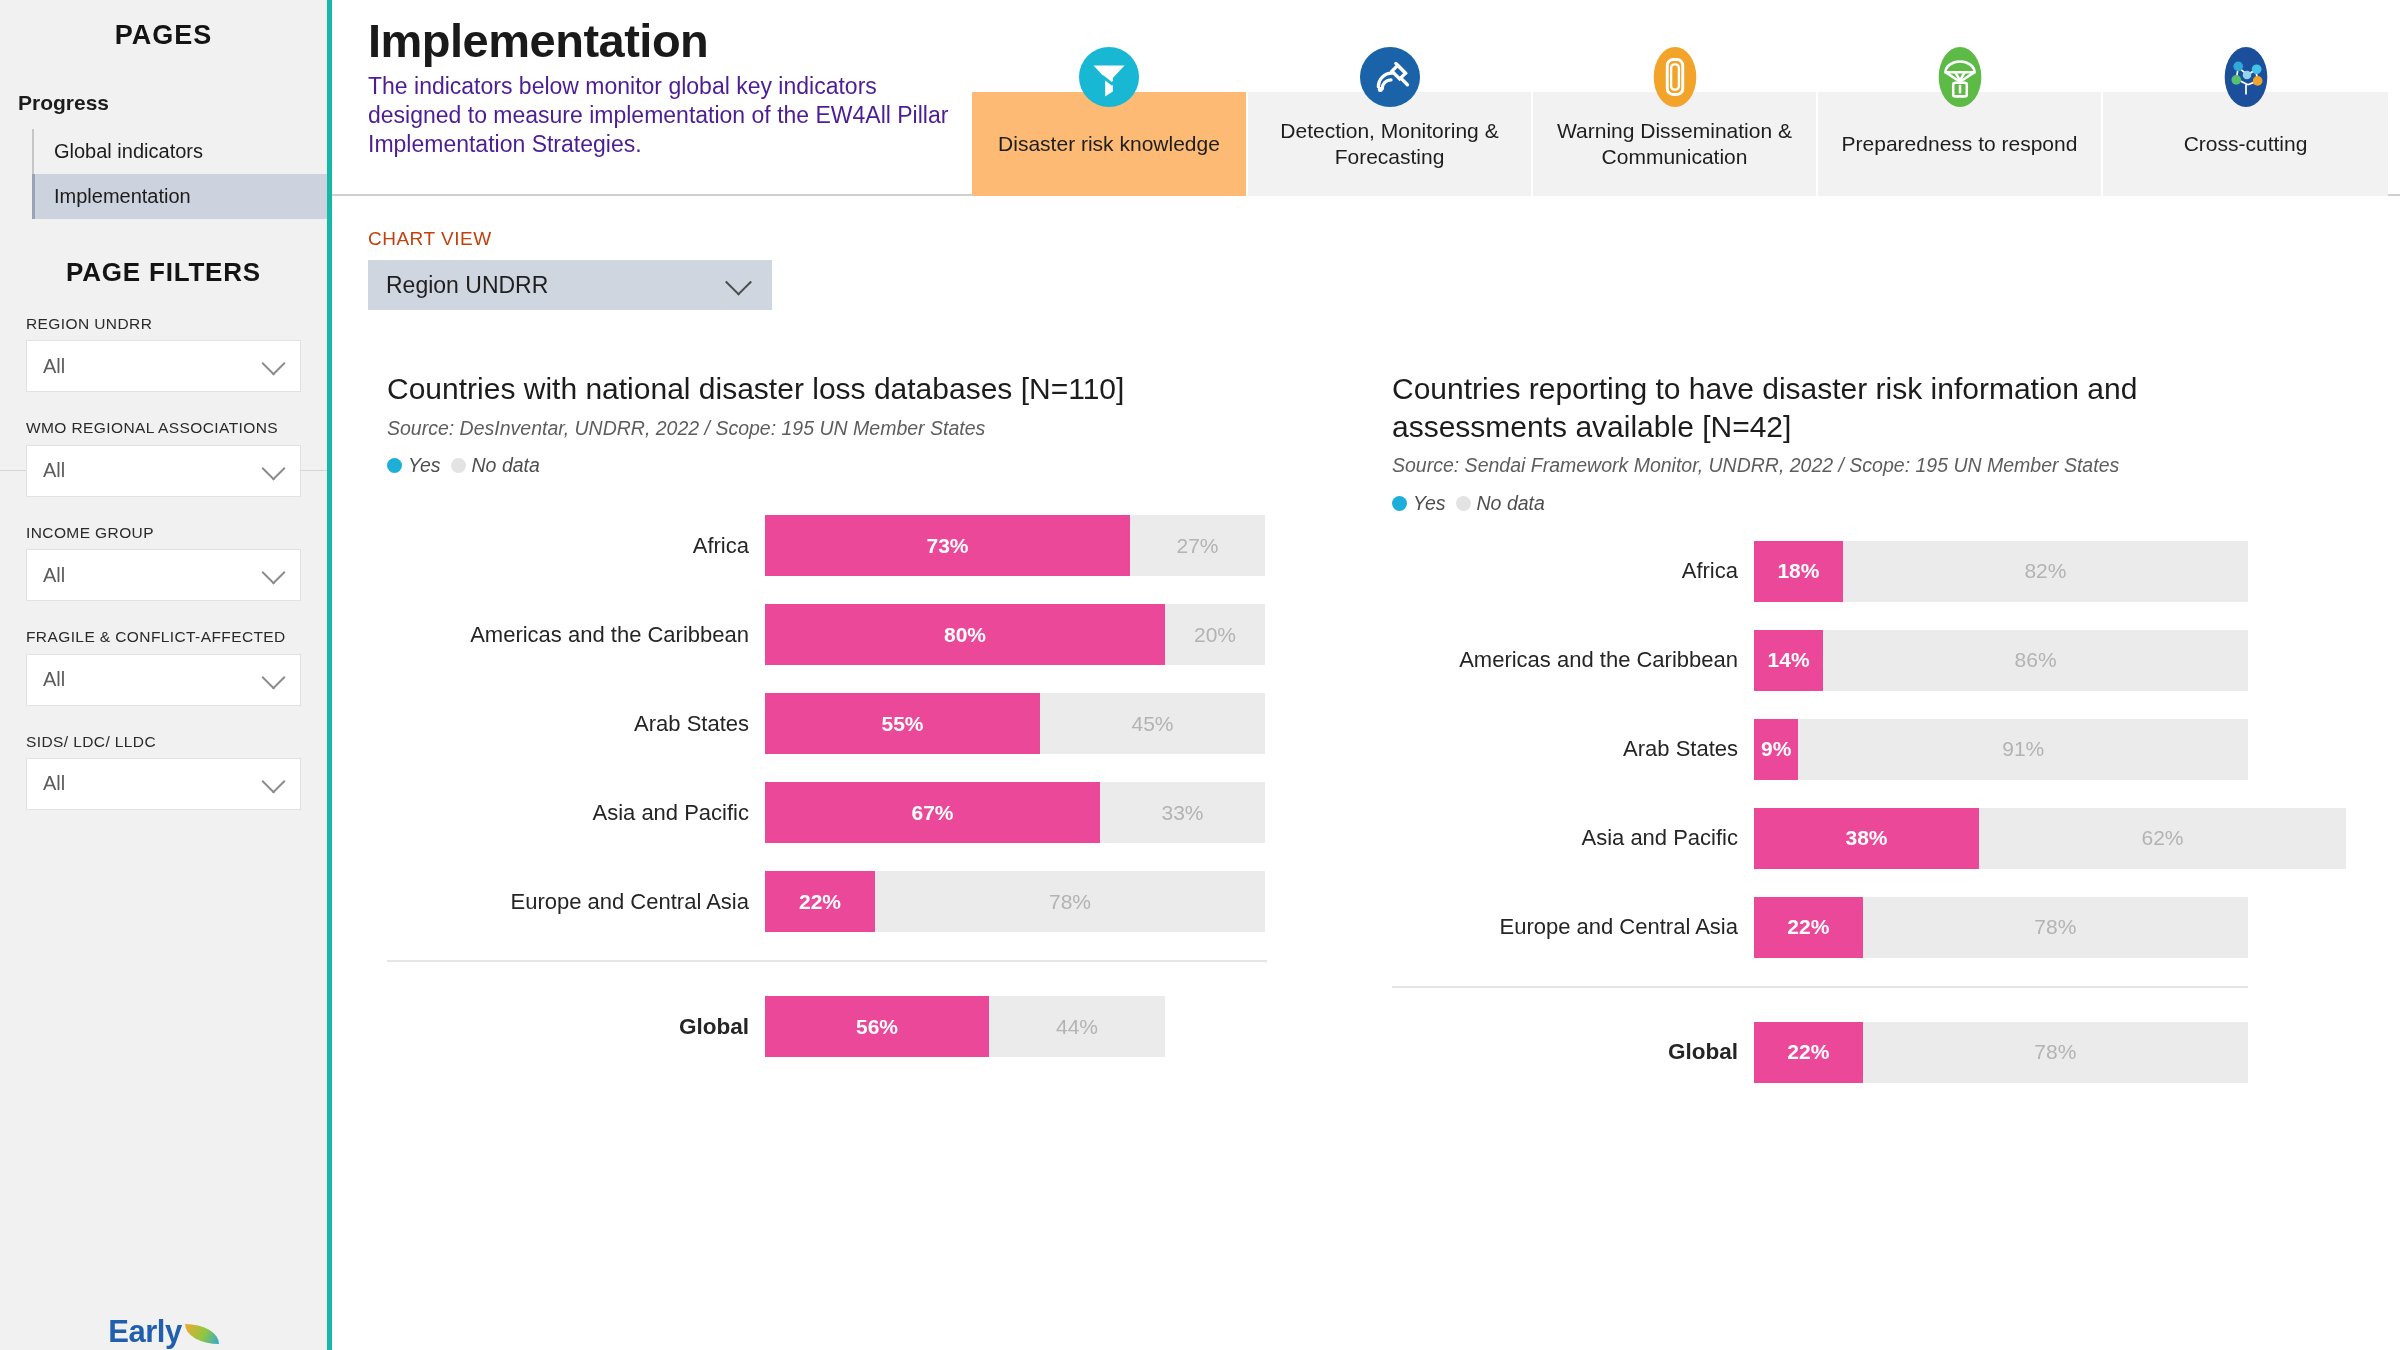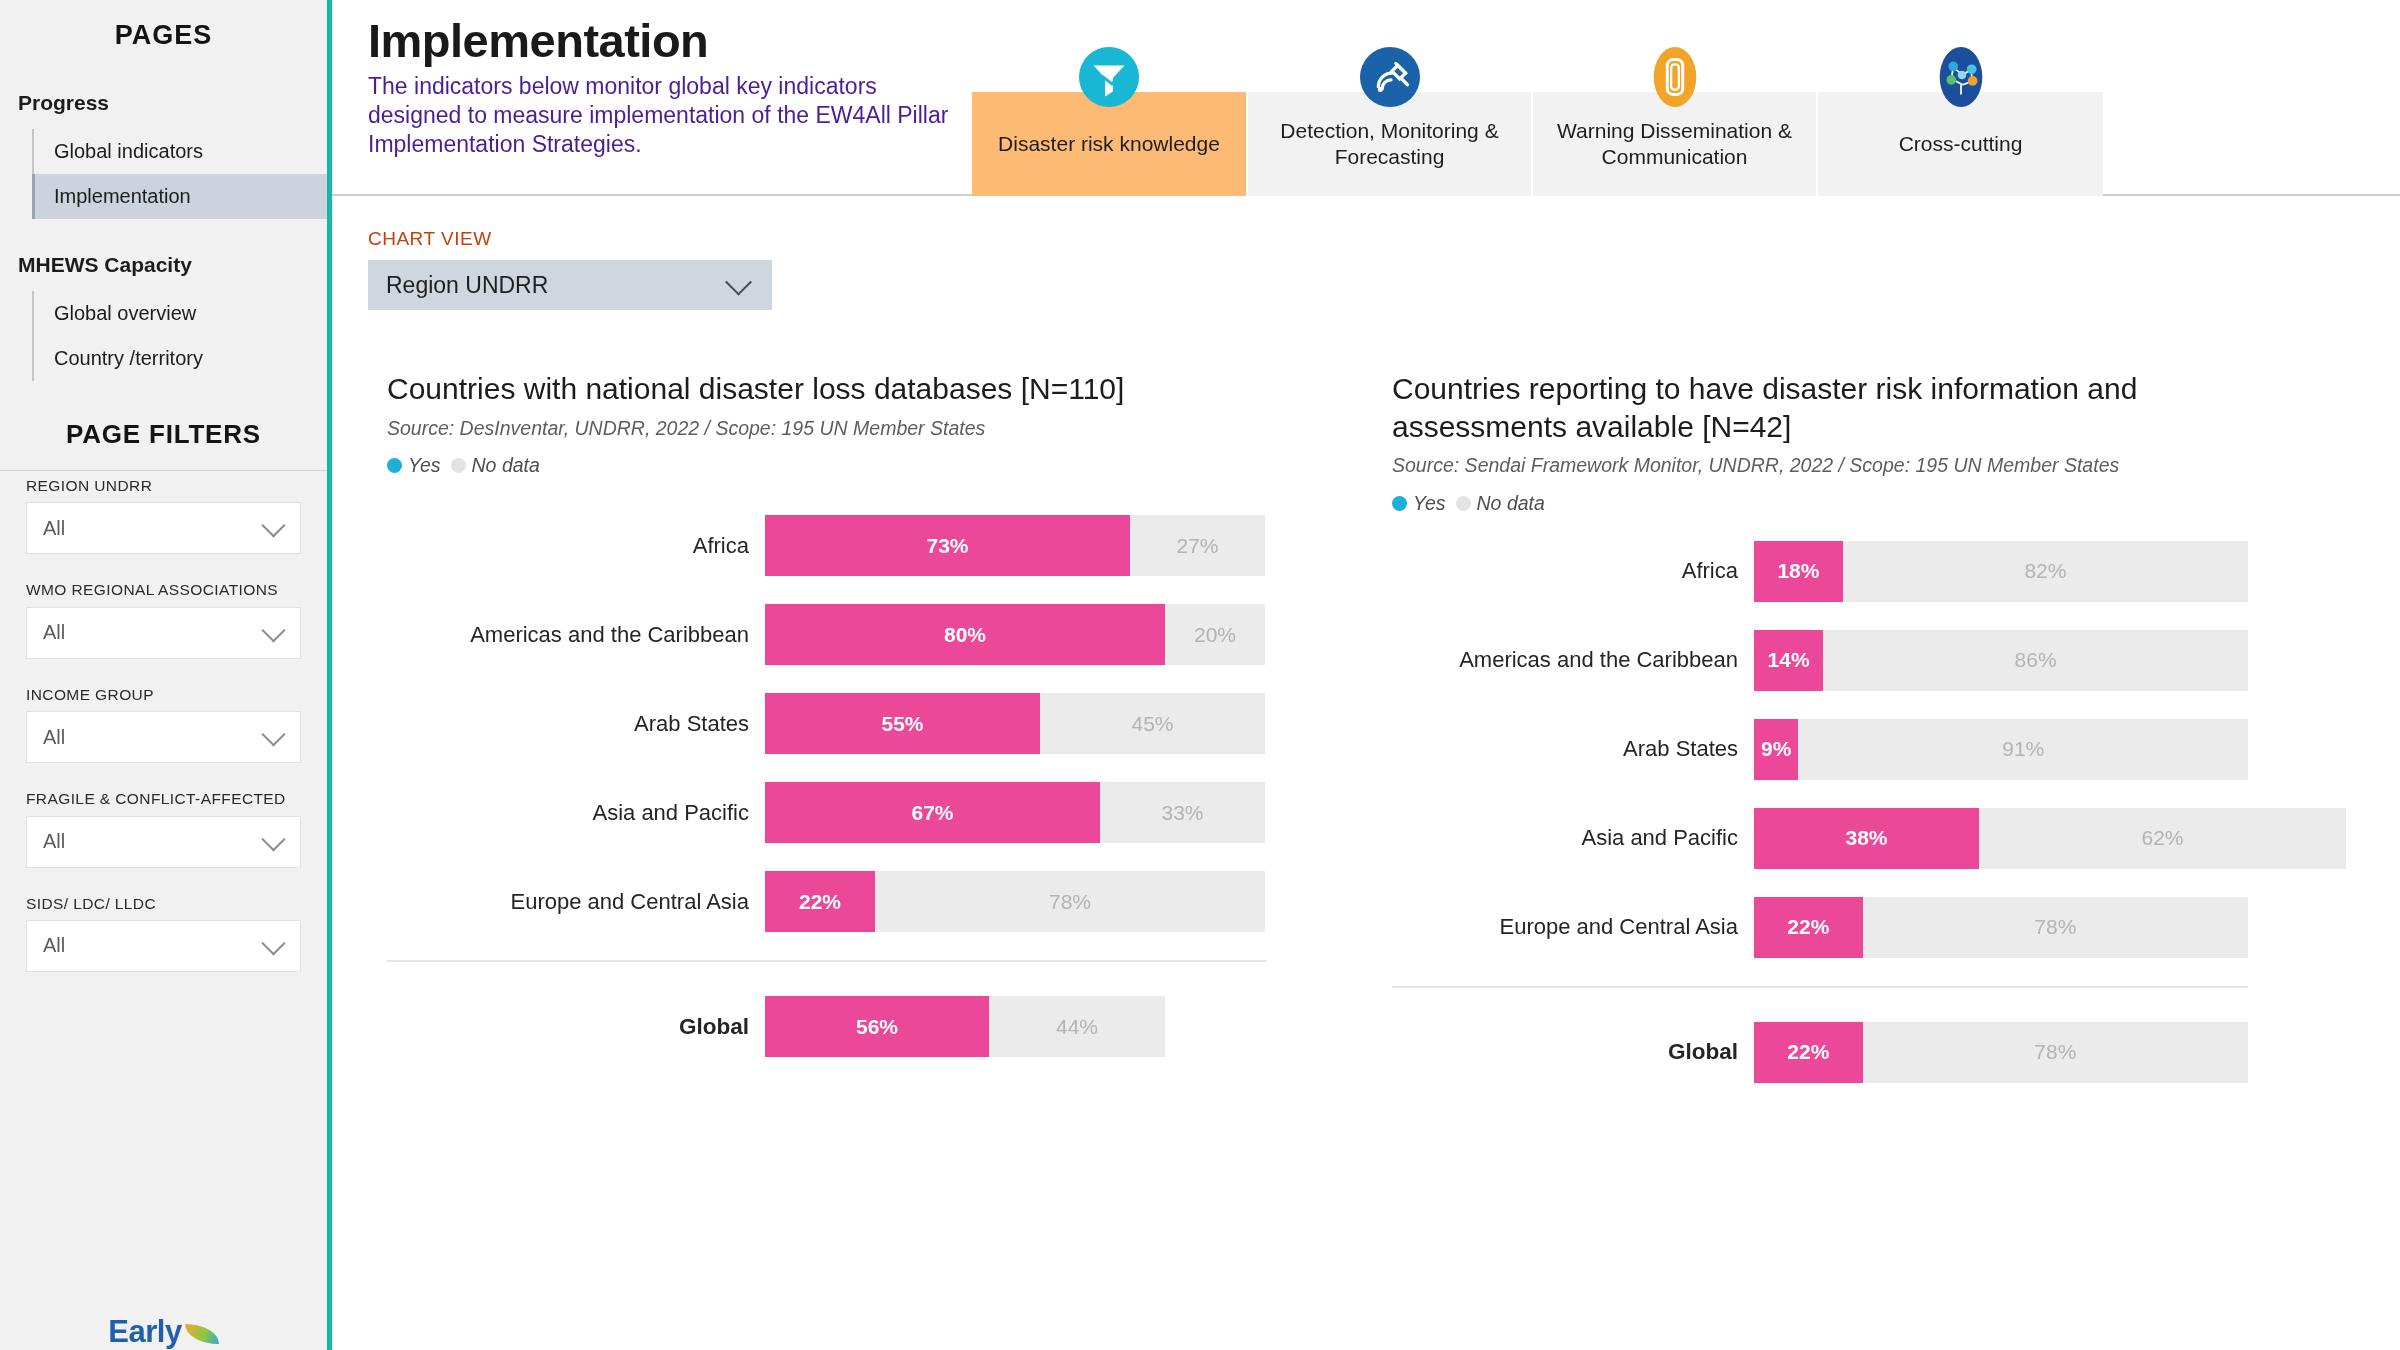--- a/index.html
+++ b/index.html
@@ -264,27 +264,20 @@
     <div class="pages-title">PAGES</div>
 
     <div class="nav-group">
       <div class="nav-group-title">Progress</div>
       <div class="nav-children">
         <div class="nav-item">Global indicators</div>
         <div class="nav-item active">Implementation</div>
       </div>
     </div>
 
-    <div class="nav-group mhews-group">
-      <div class="nav-group-title">MHEWS Capacity</div>
-      <div class="nav-children">
-        <div class="nav-item">Global overview</div>
-        <div class="nav-item">Country /territory</div>
-      </div>
-    </div>
 
     <div class="filters-sep"></div>
     <div class="filters-title">PAGE FILTERS</div>
 
     <div class="filter-block">
       <div class="filter-label">REGION UNDRR</div>
       <div class="filter-select">
         <span>All</span>
         <span class="chev"></span>
       </div>
@@ -369,20 +362,37 @@
           <span class="tab-icon">
             <svg viewBox="0 0 64 64">
               <ellipse cx="32" cy="32" rx="22" ry="31" fill="#f2a32a"></ellipse>
               <rect x="24" y="14" width="16" height="36" rx="6" fill="none" stroke="#ffffff" stroke-width="3"></rect>
               <rect x="28" y="19" width="8" height="26" rx="3.5" fill="none" stroke="#ffffff" stroke-width="2.4"></rect>
             </svg>
           </span>
           <span class="tab-label">Warning Dissemination &amp; Communication</span>
         </div>
 
+        <div class="tab tab-w4">
+          <span class="tab-icon">
+            <ence></ence>
+            <svg viewBox="0 0 64 64">
+              <ellipse cx="32" cy="32" rx="22" ry="31" fill="#5eba46"></ellipse>
+              <g fill="none" stroke="#ffffff" stroke-width="2.6">
+                <path d="M17 27 a15 11 0 0 1 30 0 z"></path>
+                <path d="M17 27 l15 10 l15 -10"></path>
+                <path d="M27 27 q5 8 5 10"></path>
+                <path d="M37 27 q-5 8 -5 10"></path>
+                <rect x="25" y="38" width="14" height="14" rx="2"></rect>
+                <path d="M32 40 v9"></path>
+              </g>
+            </svg>
+          </span>
+          <span class="tab-label">Preparedness to respond</span>
+        </div>
 
         <div class="tab tab-w5">
           <span class="tab-icon">
             <svg viewBox="0 0 64 64">
               <ellipse cx="32" cy="32" rx="22" ry="31" fill="#1b4f9c"></ellipse>
               <g stroke="#ffffff" stroke-width="1.8" fill="none">
                 <path d="M24 22 l10 8 l8 -6 M24 22 l-2 12 l12 6 M42 24 l2 12 l-10 4 M32 40 v10"></path>
               </g>
               <circle cx="24" cy="21" r="5" fill="#2fa9d8"></circle>
               <circle cx="43" cy="24" r="5" fill="#43c3e8"></circle>

